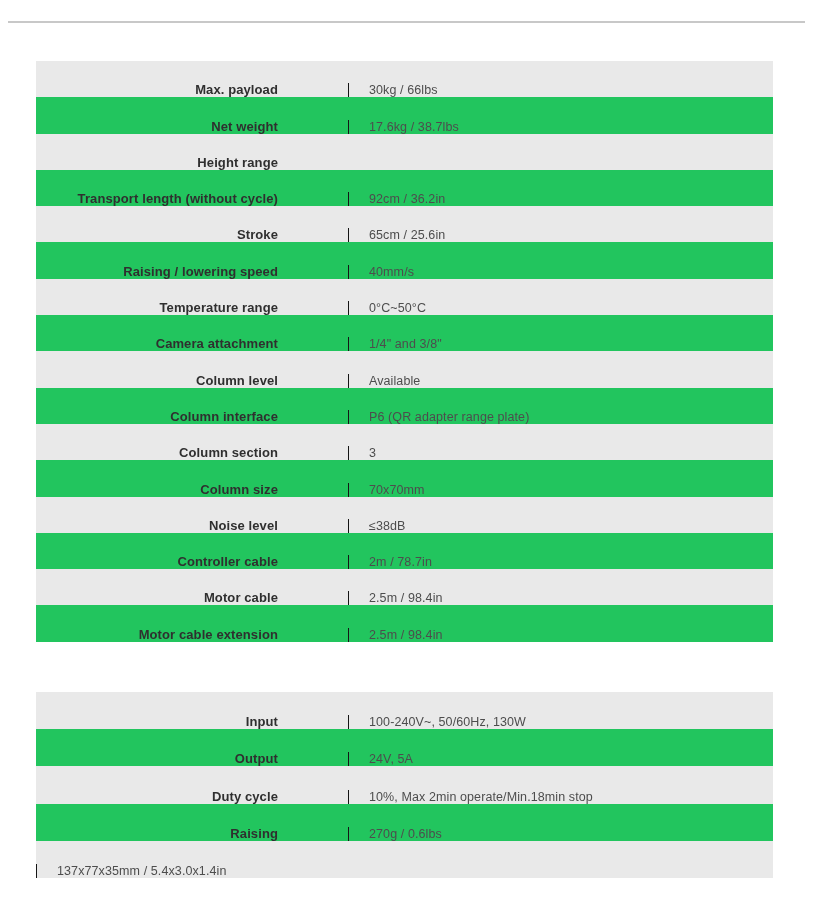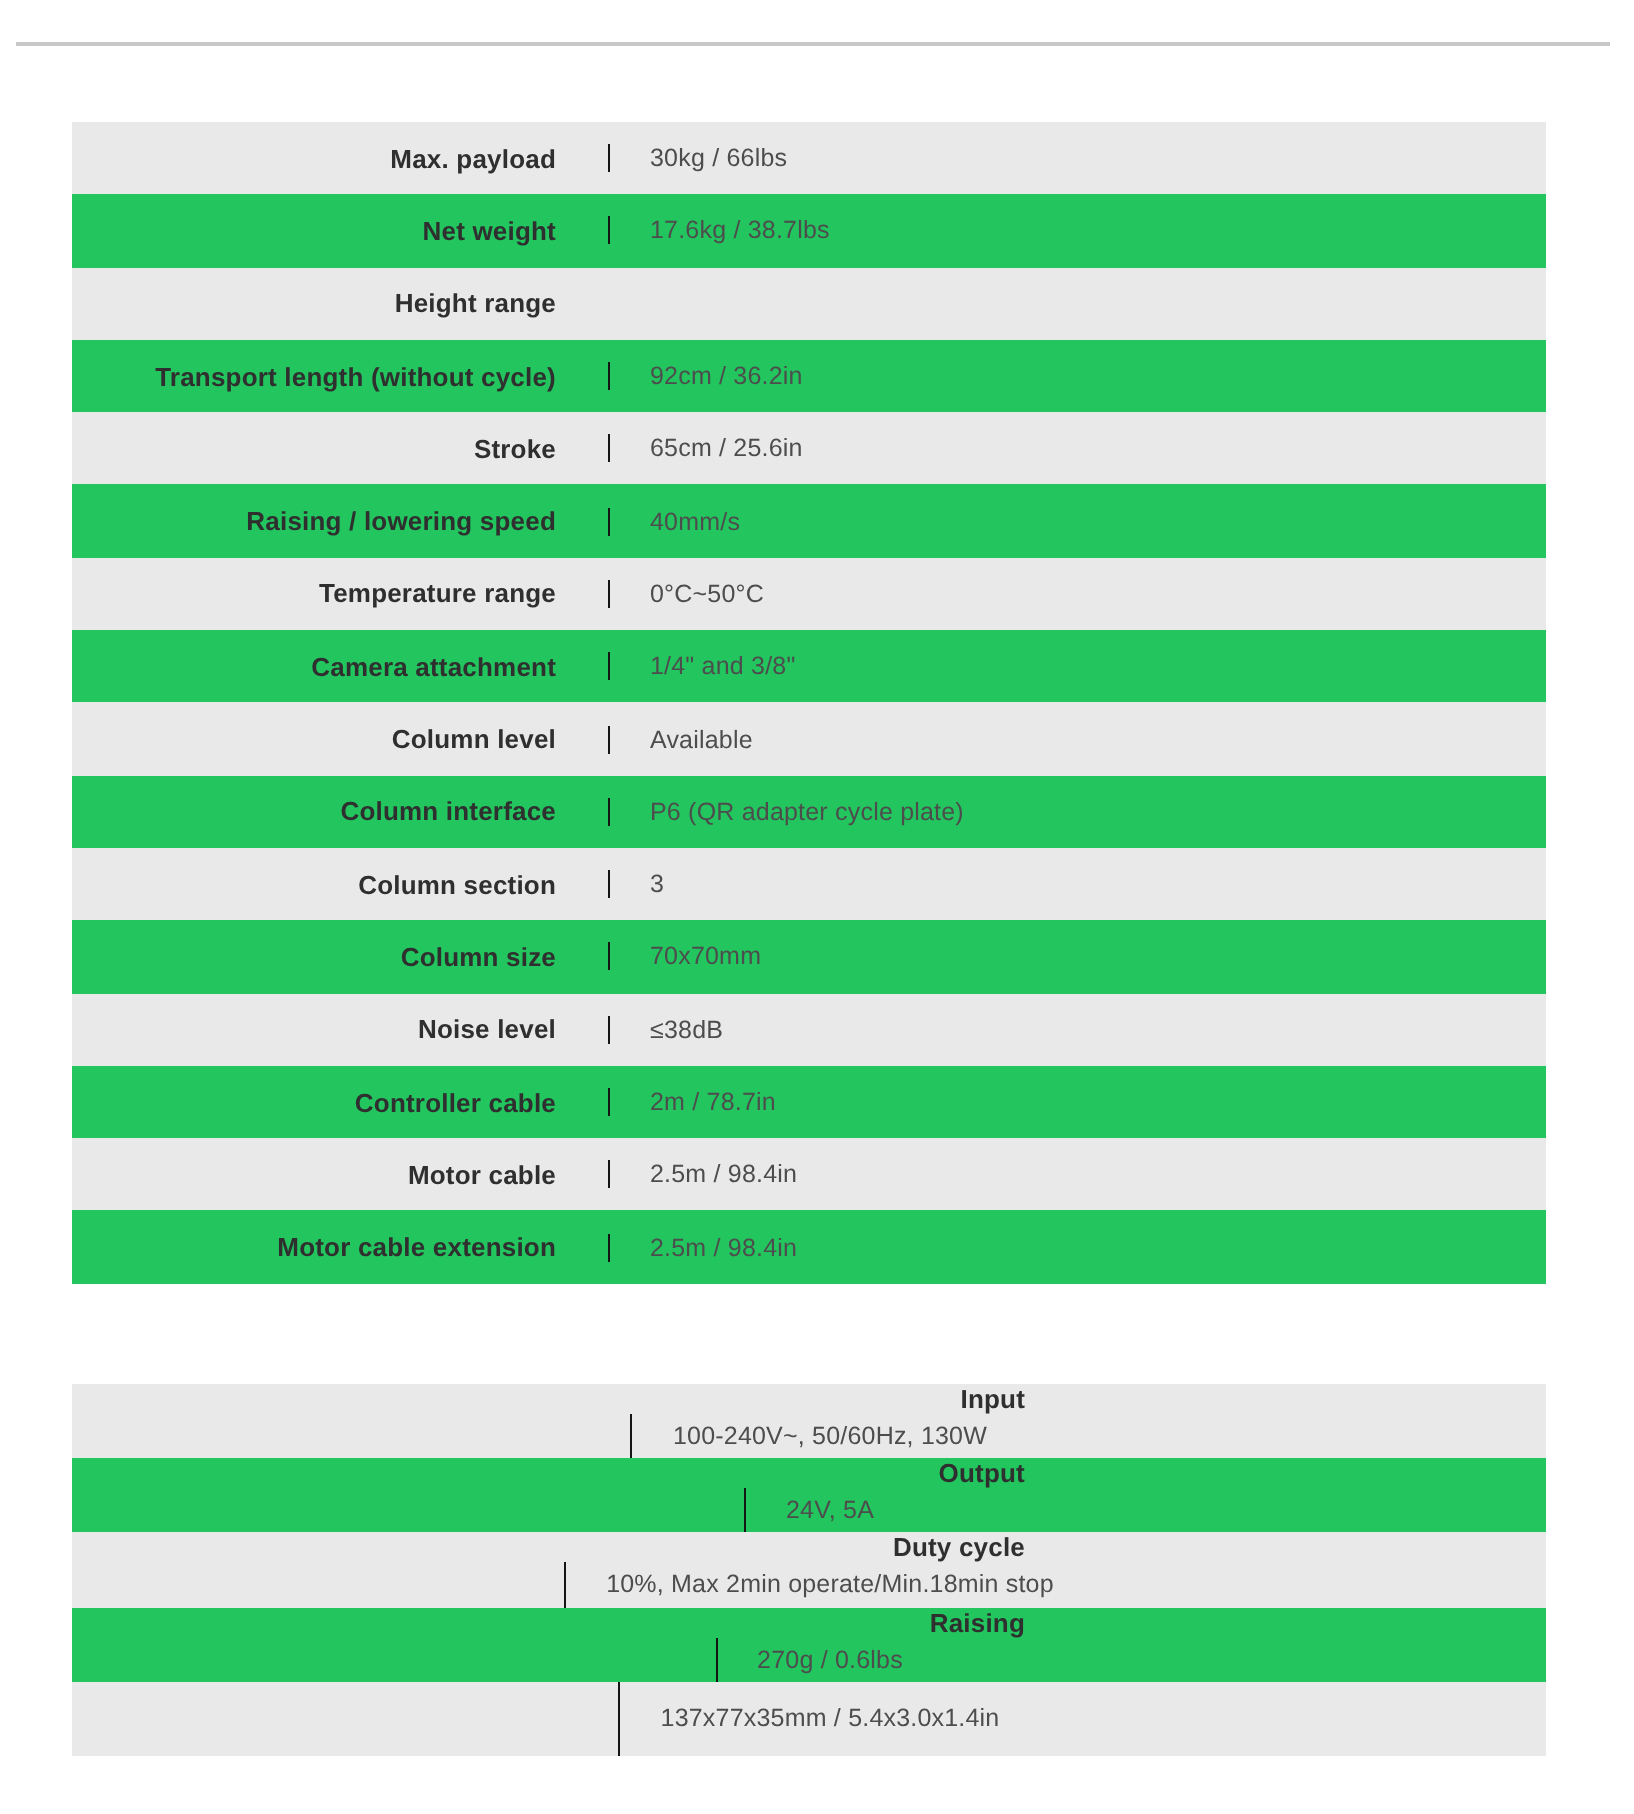--- a/index.html
+++ b/index.html
@@ -25,24 +25,25 @@
   }
   .spec-table {
     position: absolute;
     left: 36px;
     width: 737px;
   }
   .spec-table.main { top: 61px; }
   .spec-table.psu  { top: 692px; }
   .spec-row {
     display: flex;
-    align-items: center;
+    align-items: flex-end;
     height: 36.3px;
+    gap: 44px;
   }
-  .spec-table.psu .spec-row { height: 37.2px; flex-direction: column; }
+  .spec-table.psu .spec-row { height: 37.2px; }
   .spec-row.odd  { background: #e9e9e9; }
   .spec-row.even { background: #22c55e; }
   .cell-label {
     width: 268px;
     box-sizing: border-box;
     padding-right: 26px;
     display: flex;
     align-items: center;
     justify-content: flex-end;
     font-size: 13px;
@@ -112,21 +113,21 @@
     <div class="spec-row even">
       <div class="cell-label">Camera attachment</div>
       <div class="cell-value">1/4" and 3/8"</div>
     </div>
     <div class="spec-row odd">
       <div class="cell-label">Column level</div>
       <div class="cell-value">Available</div>
     </div>
     <div class="spec-row even">
       <div class="cell-label">Column interface</div>
-      <div class="cell-value">P6 (QR adapter cycle plate)</div>
+      <div class="cell-value">P6 (QR adapter range plate)</div>
     </div>
     <div class="spec-row odd">
       <div class="cell-label">Column section</div>
       <div class="cell-value">3</div>
     </div>
     <div class="spec-row even">
       <div class="cell-label">Column size</div>
       <div class="cell-value">70x70mm</div>
     </div>
     <div class="spec-row odd">

